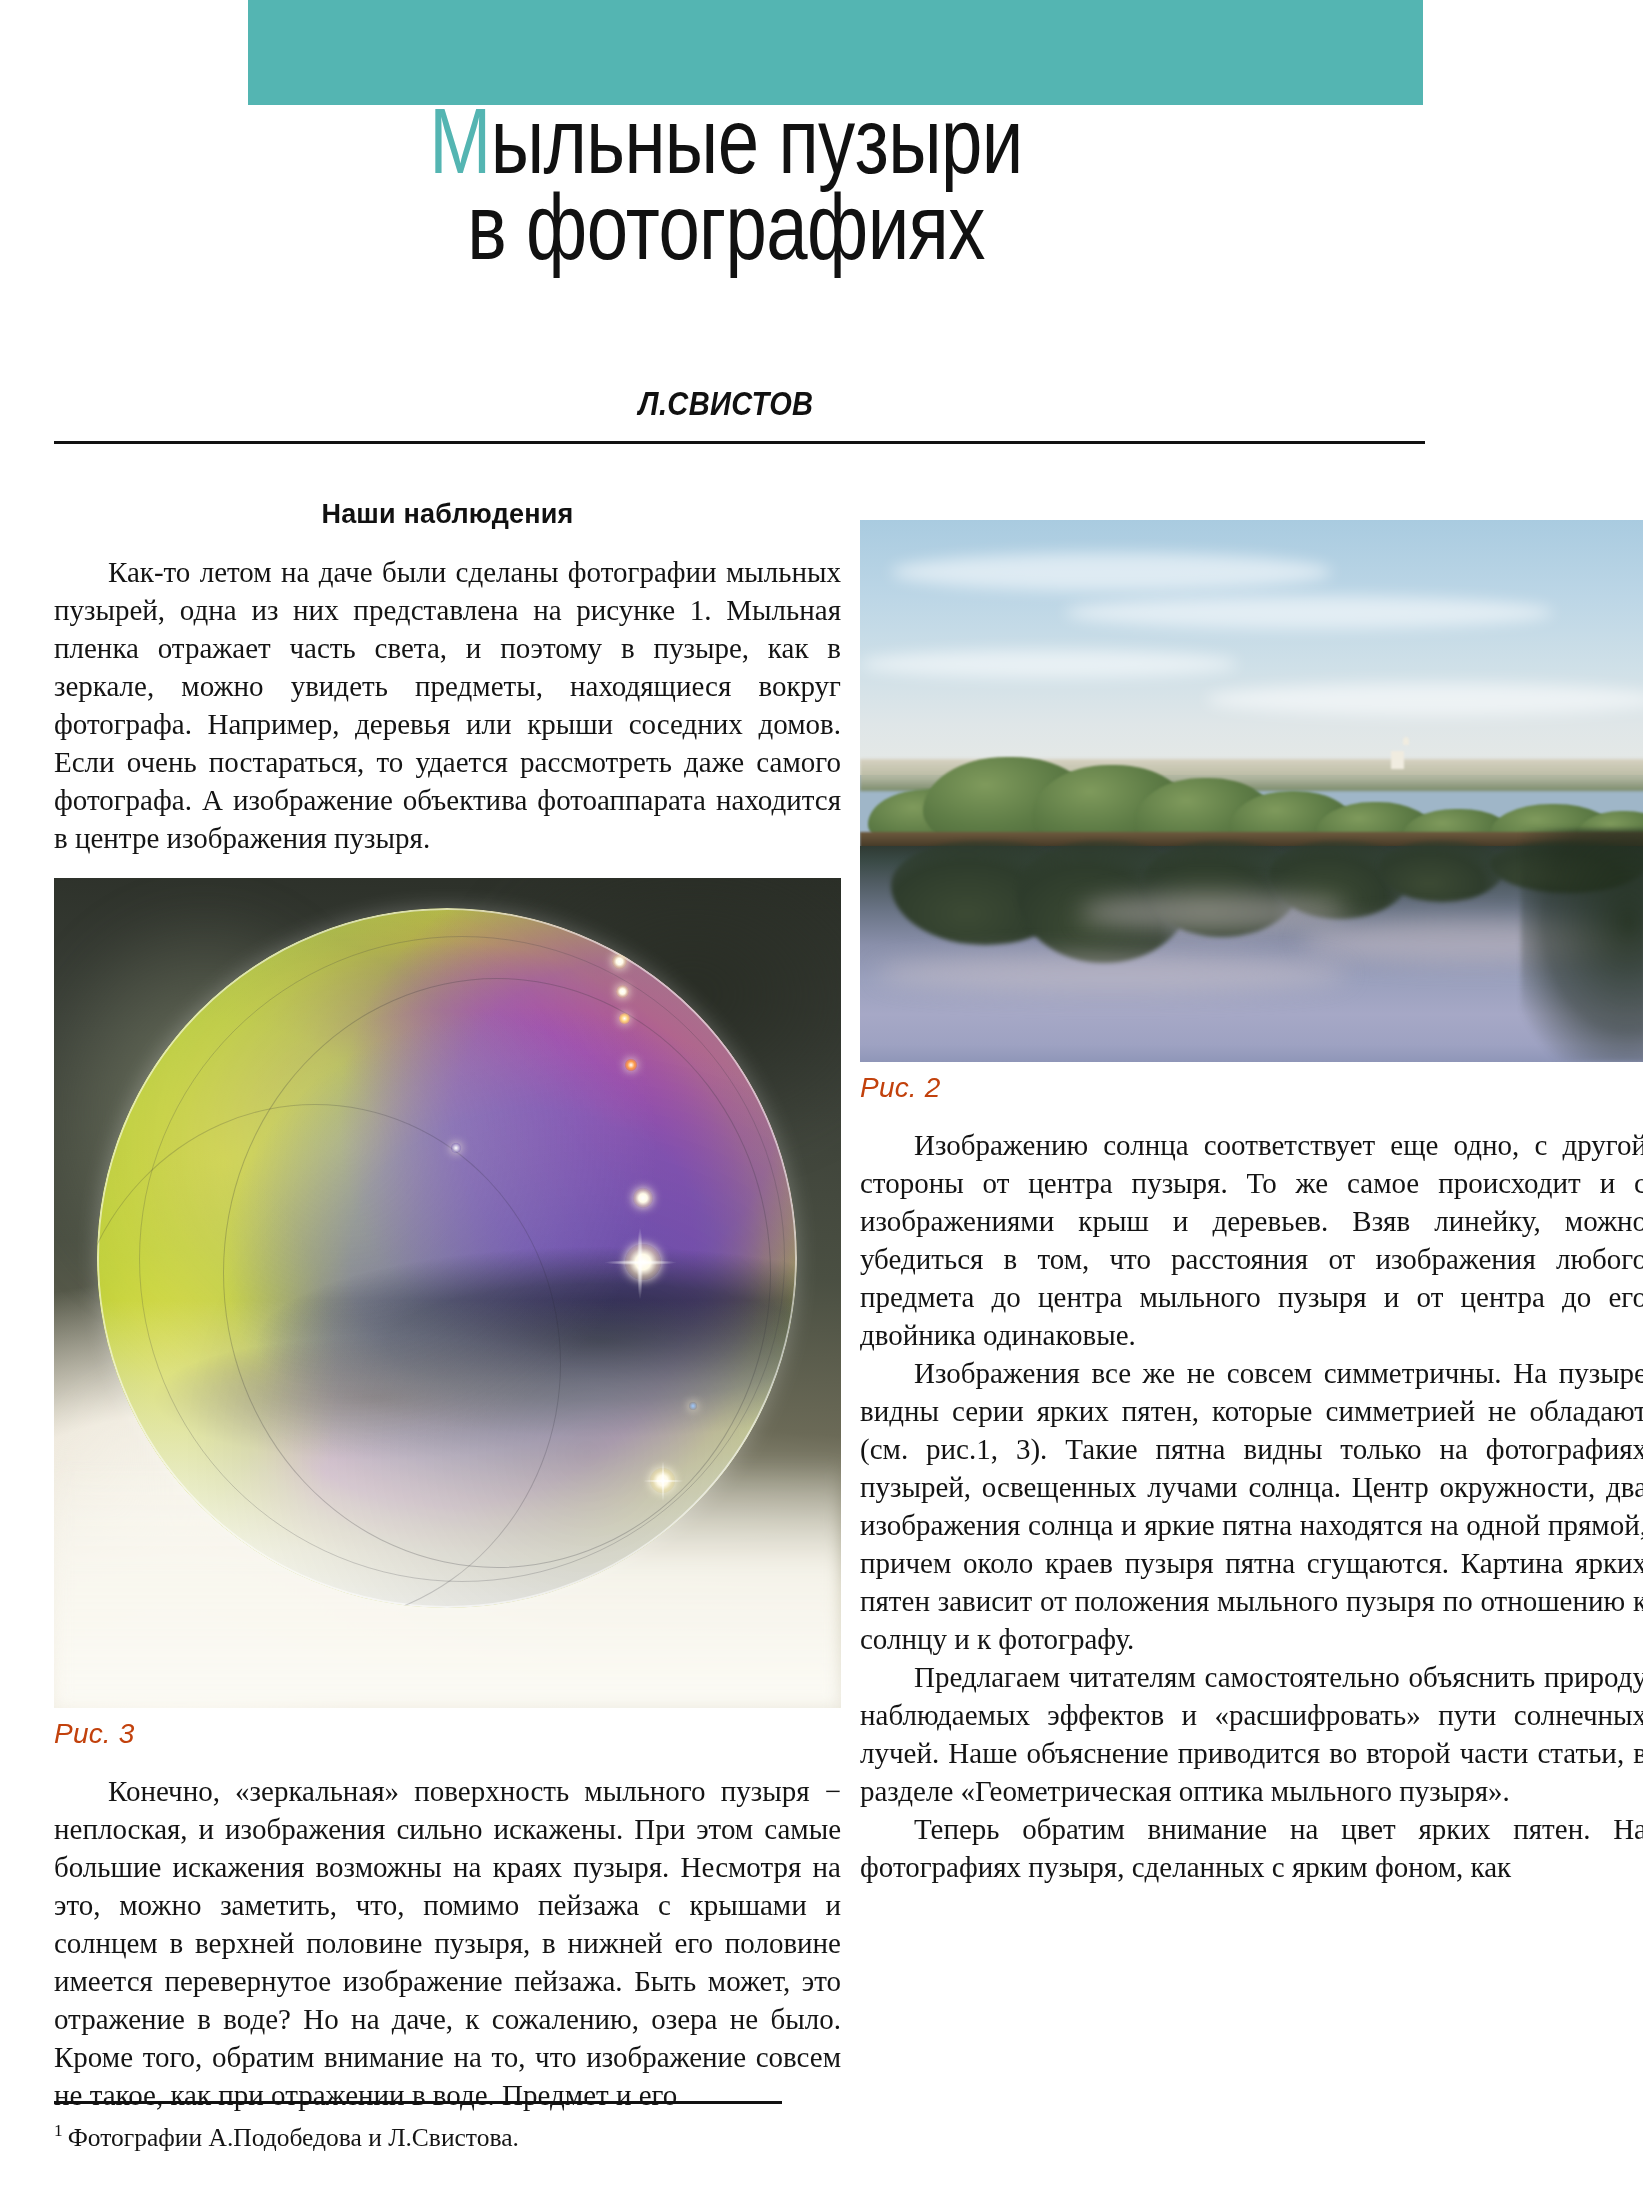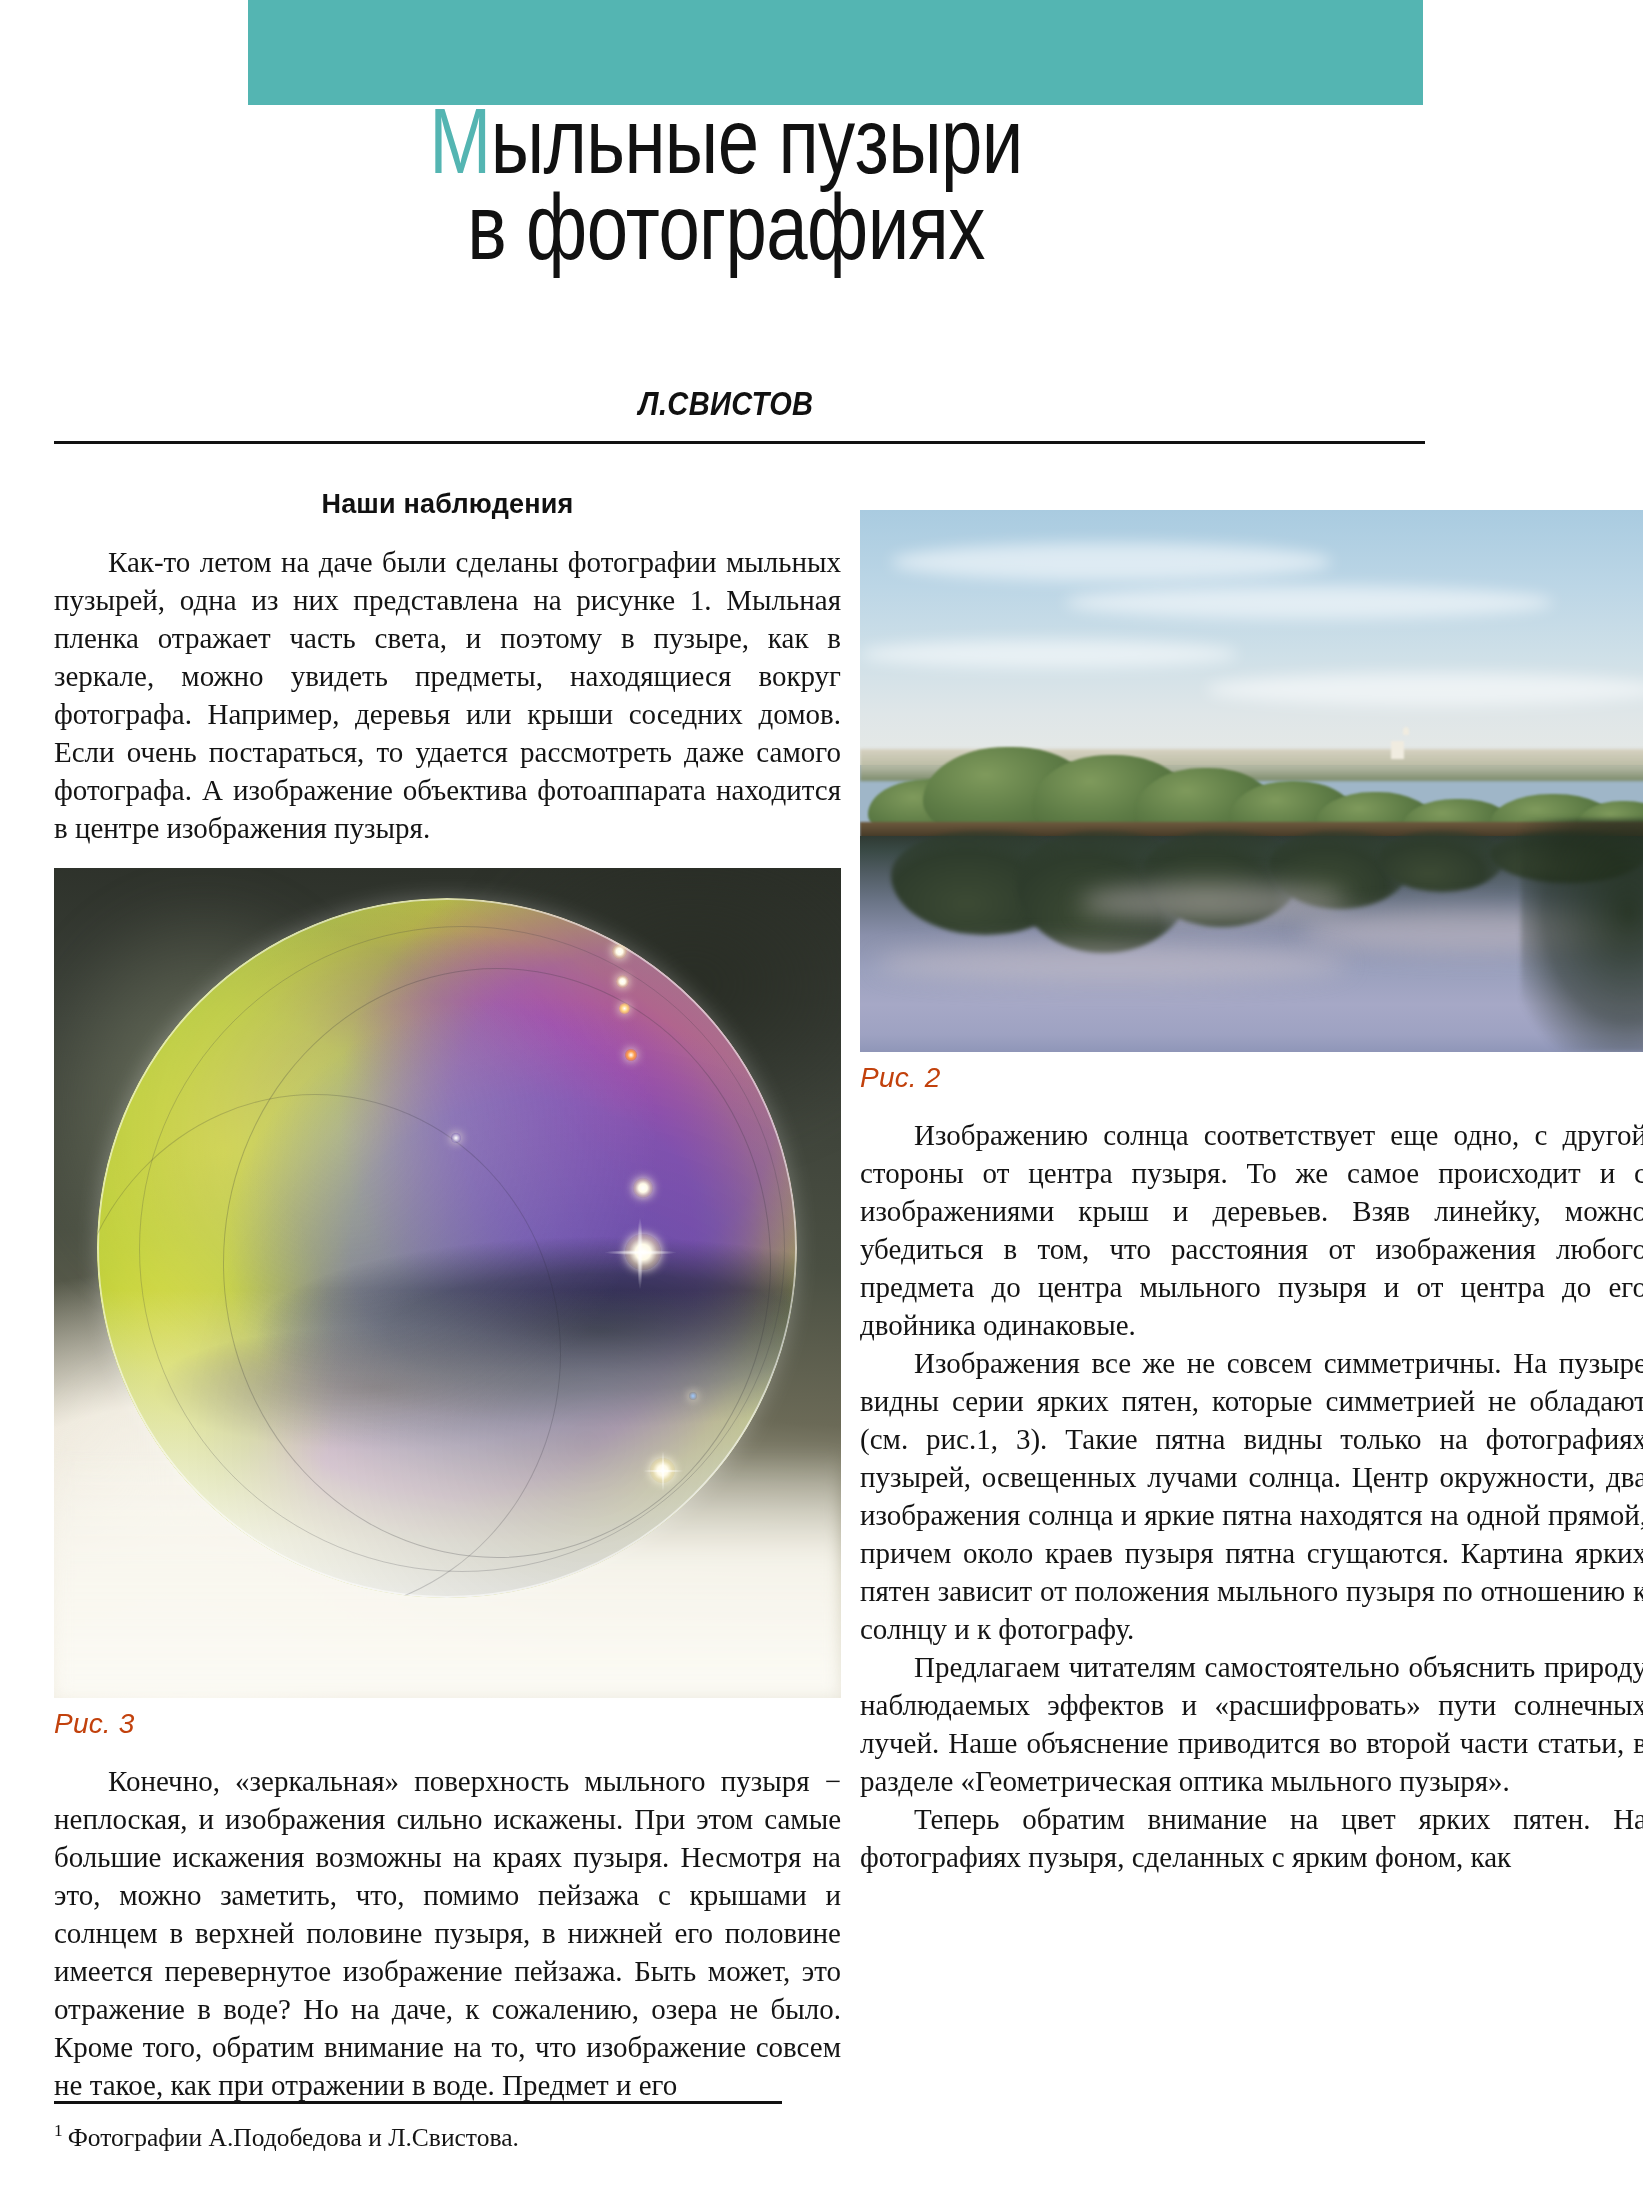--- a/index.html
+++ b/index.html
@@ -67,21 +67,21 @@
     left: 43px;
     top: 441px;
     width: 1371px;
     height: 3.3px;
     background: #111111;
   }
 
   
   .col {
     position: absolute;
-    top: 489px;
+    top: 499px;
     width: 787px;
   }
   .col-left  { left: 43px; }
   .col-right { left: 849px; }
 
   .section-head {
     font-family: "Liberation Sans", "DejaVu Sans", sans-serif;
     font-weight: 700;
     font-size: 27px;
     text-align: center;

